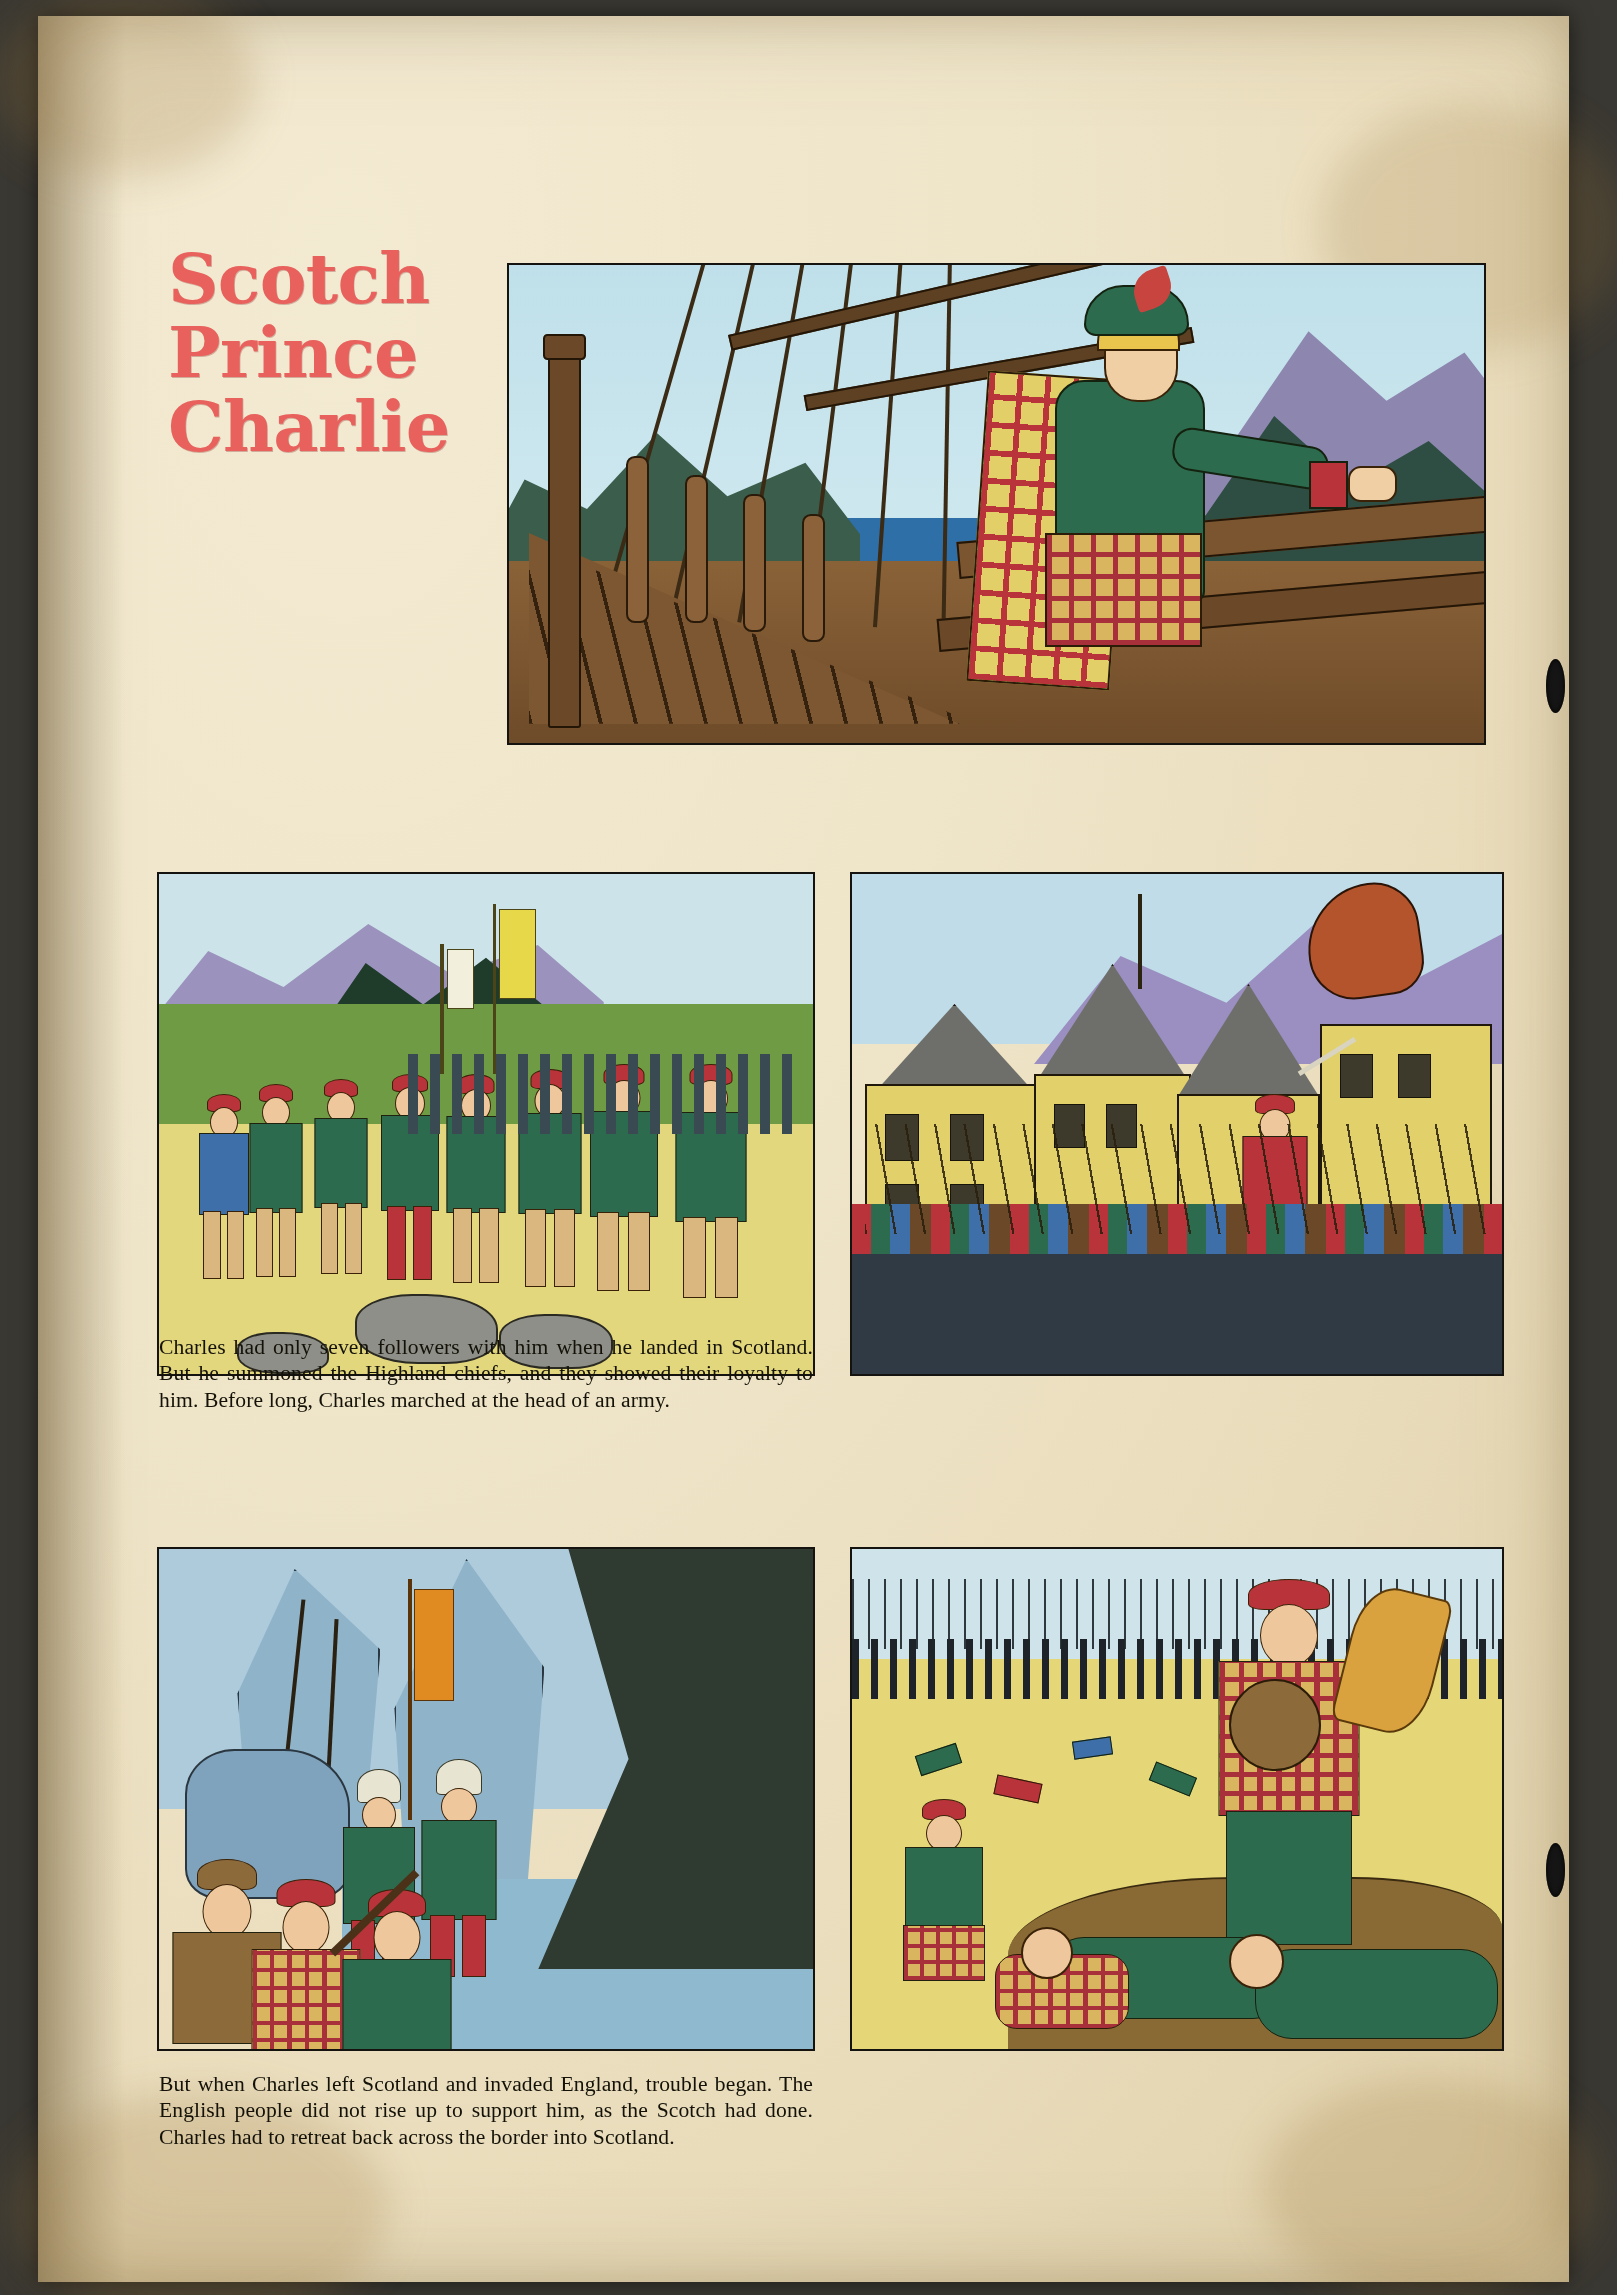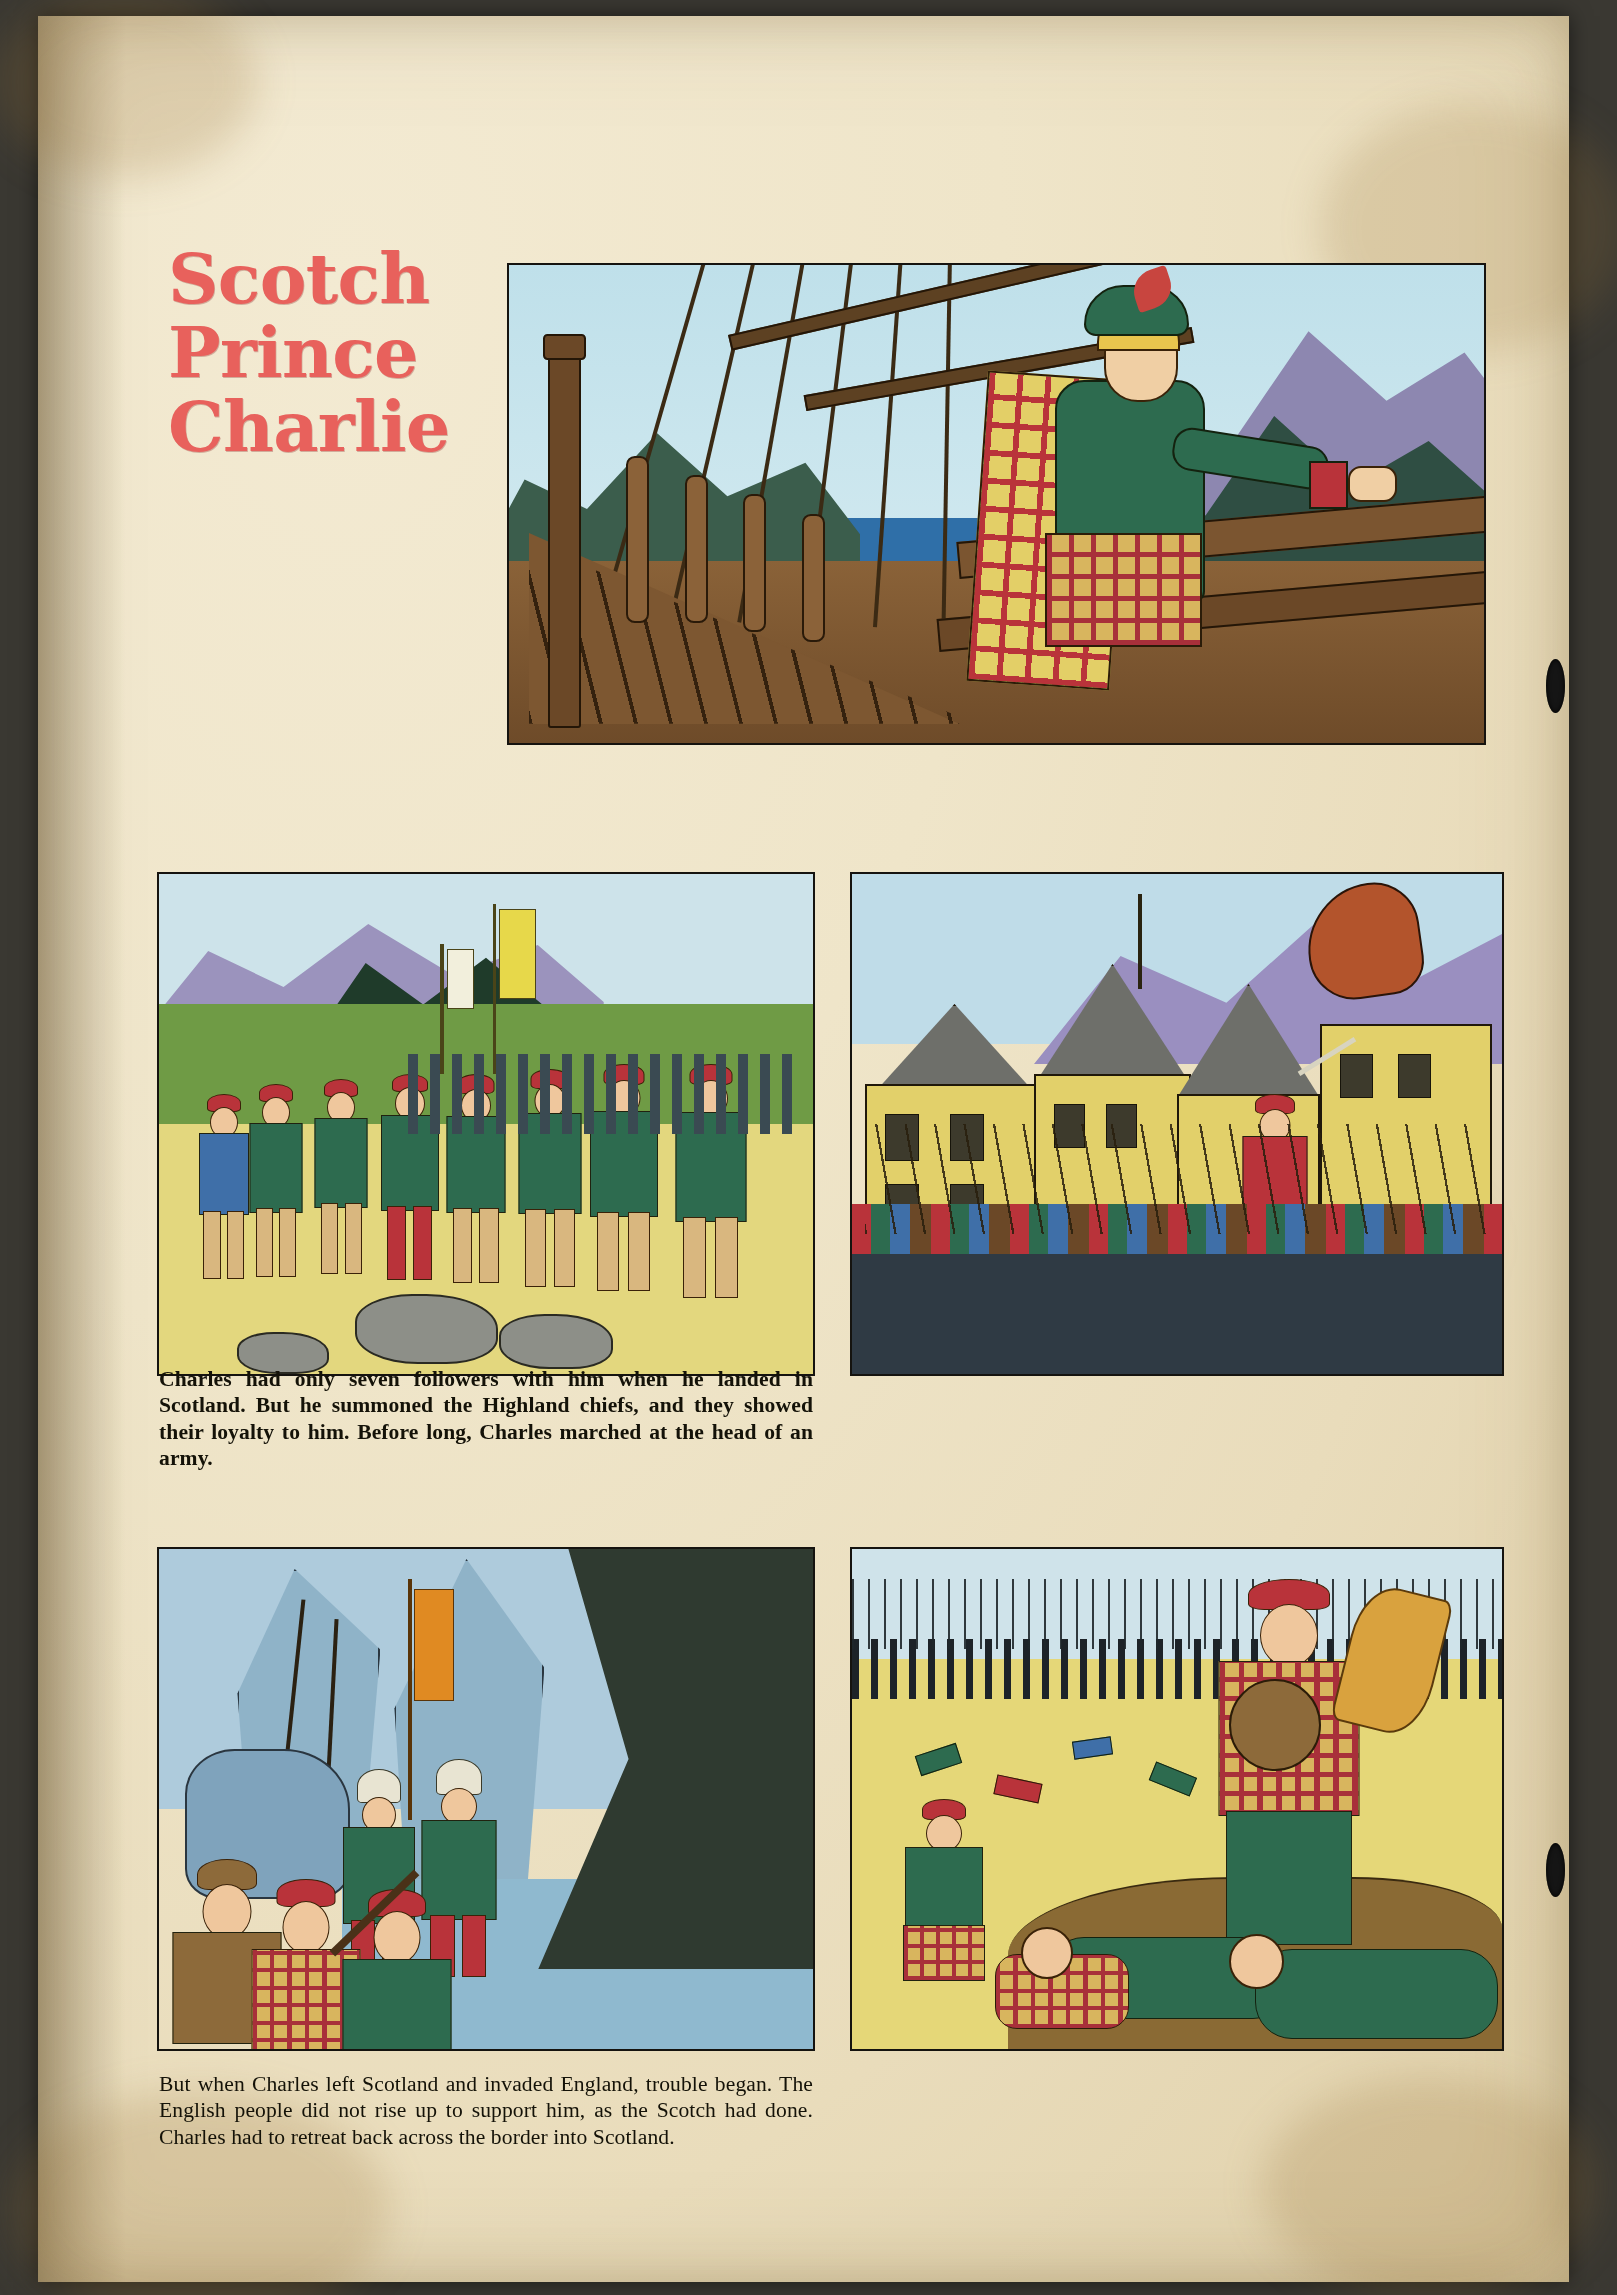--- a/index.html
+++ b/index.html
@@ -112,21 +112,21 @@
   
   #panel-2 { left: 42px; top: 754px; width: 658px; height: 504px; }
   
   #panel-3 { left: 735px; top: 754px; width: 654px; height: 504px; }
   
   #panel-4 { left: 42px; top: 1429px; width: 658px; height: 504px; }
   
   #panel-5 { left: 735px; top: 1429px; width: 654px; height: 504px; }
 
   #cap-1 { left: 438px; top: 647px; width: 943px; }
-  #cap-2 { left: 44px; top: 1248px; width: 654px; font-weight: bold; }
+  #cap-2 { left: 44px; top: 1216px; width: 654px; }
   #cap-3 { left: 737px; top: 1280px; width: 654px; }
   #cap-4 { left: 44px; top: 1953px; width: 654px; }
   #cap-5 { left: 737px; top: 1953px; width: 654px; }
 
   
   .art { position: absolute; inset: 0; }
   .lay { position: absolute; }
 
   
   .p1-sky { left:0; top:0; right:0; height:58%; background: linear-gradient(#bfe0ea, #cfe8ef); }

